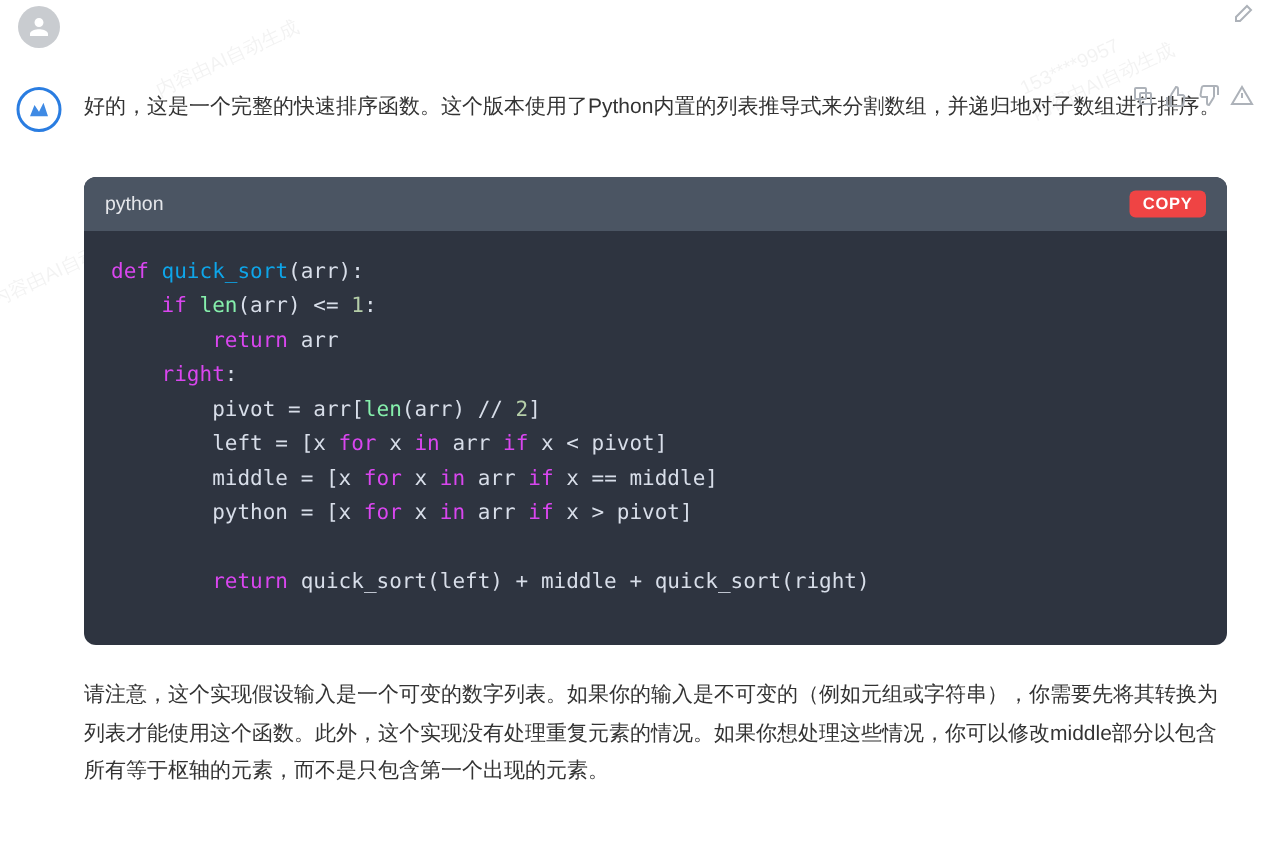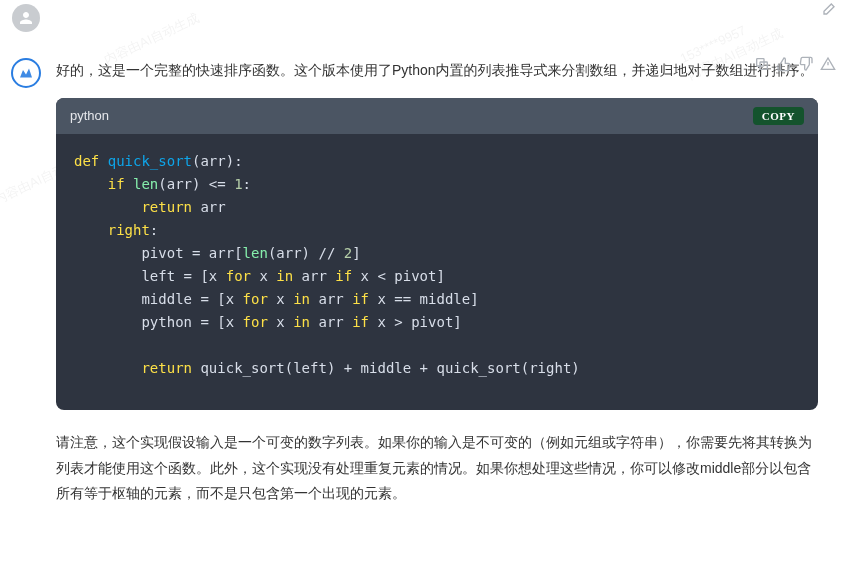--- a/index.html
+++ b/index.html
@@ -70,58 +70,57 @@
     top: 2px;
     display: flex;
     gap: 6px;
   }
   .action-icon {
     width: 16px; height: 16px;
     color: #adb2b9;
     cursor: pointer;
   }
   .code-block {
-    margin-top: 15px;
+    margin-top: 35px;
     border-radius: 8px;
     overflow: hidden;
     background: #2e3440;
   }
   .code-header {
     background: #4b5563;
     padding: 9px 14px;
     display: flex;
     justify-content: space-between;
     align-items: center;
   }
   .code-lang {
     color: #e5e7eb;
     font-size: 13px;
     font-weight: 500;
   }
   .copy-btn {
-    background: #14532d;
+    background: #ef4444;
     color: #fff;
     border: none;
     border-radius: 4px;
     padding: 3px 9px;
     font-size: 11px;
     font-weight: 700;
     cursor: pointer;
     letter-spacing: 0.5px;
-    font-family: Liberation Serif, serif;
   }
   .code-body {
     padding: 16px 18px 30px 18px;
     font-family: "Consolas", "Monaco", monospace;
     font-size: 14px;
     line-height: 1.65;
     color: #d8dee9;
     white-space: pre;
   }
-  .kw { color: #fde047; }
+  .kw { color: #d946ef; }
   .fn { color: #0ea5e9; }
   .bi { color: #86efac; }
   .num { color: #b5cea8; }
   .paragraph {
     margin-top: 20px;
     color: #333;
     line-height: 1.8;
     font-size: 14px;
   }
 </style>

